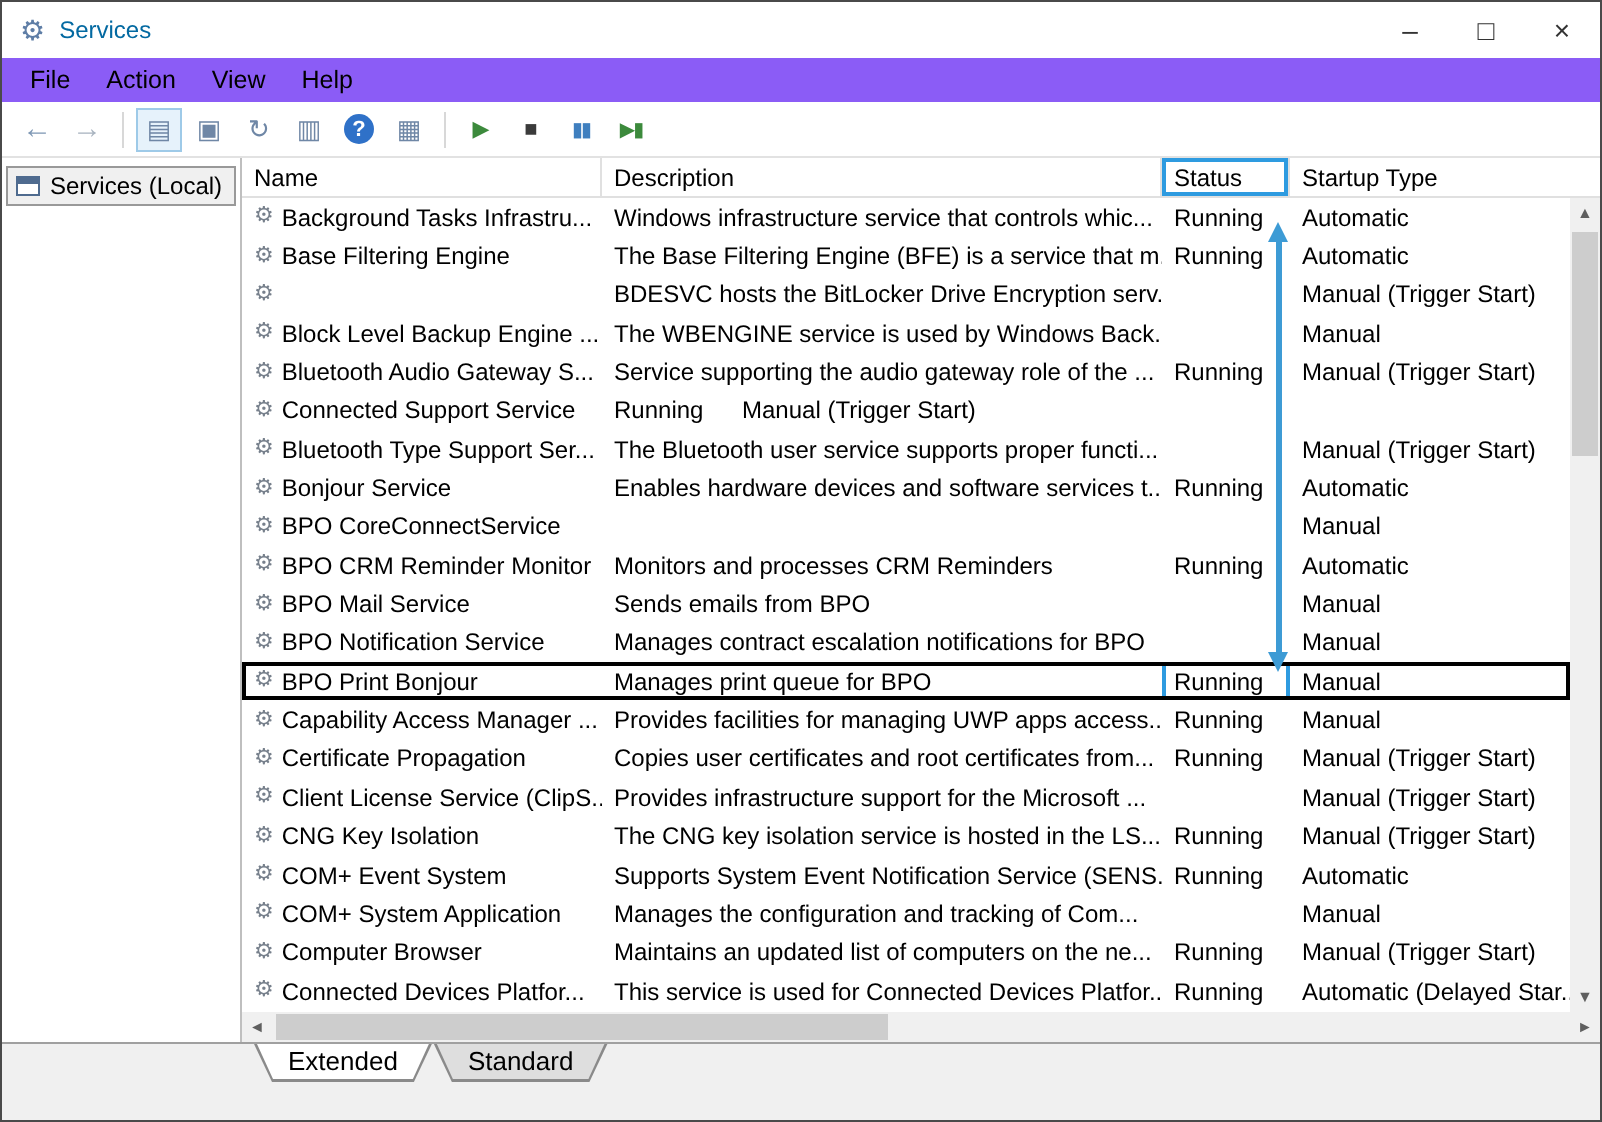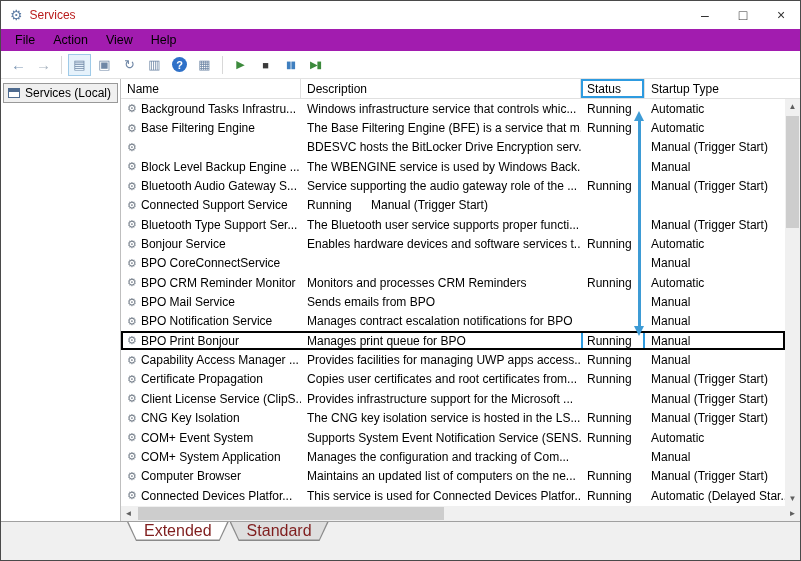--- a/index.html
+++ b/index.html
@@ -2,26 +2,26 @@
 <html><head>
 <meta charset="utf-8">
 <style>
   * { box-sizing: border-box; }
   body { margin:0; background:#d7d7d7; font-family:"Liberation Sans", sans-serif; }
   .window { width:801px; height:561px; border:1px solid #4a4a4a; background:#fff; position:relative; overflow:hidden; }
 
   
   .titlebar { height:28px; display:flex; align-items:center; background:#fff; }
   .app-icon { margin-left:9px; font-size:14px; color:#5f7ea6; line-height:1; }
-  .title-text { margin-left:7px; font-size:12px; color:#b91c1c; }
+  .title-text { margin-left:7px; font-size:12px; color:#0369a1; }
   .controls { margin-left:auto; display:flex; height:100%; }
   .ctrl { width:38px; height:100%; display:flex; align-items:center; justify-content:center; font-size:14px; color:#333; }
 
   
-  .menubar { height:22px; display:flex; align-items:center; padding-left:5px; background:#a21caf; }
+  .menubar { height:22px; display:flex; align-items:center; padding-left:5px; background:#8b5cf6; }
   .menu-item { padding:0 9px; font-size:12.5px; color:#000; }
 
   
   .toolbar { height:28px; display:flex; align-items:center; padding-left:6px; gap:2px; background:#fff; border-bottom:1px solid #e2e2e2; }
   .tbtn { width:23px; height:22px; display:flex; align-items:center; justify-content:center; font-size:13px; color:#6f87a6; }
   .tbtn.active { border:1px solid #9ecae8; background:#e6f2fb; }
   .tbtn.nav { color:#7f98b5; font-size:15px; }
   .tbtn.dim { color:#a9b4c0; }
   .tbtn.help { }
   .tbtn.help span { width:15px; height:15px; border-radius:50%; background:#2f71c8; color:#fff; font-size:11px; font-weight:bold; display:flex; align-items:center; justify-content:center; }
@@ -70,21 +70,21 @@
   .v-arrow { position:absolute; left:517px; top:42px; width:3px; height:205px; background:#3d9bd5; }
   .ah-up { position:absolute; top:-10px; left:-4px; width:0; height:0; border-left:5.5px solid transparent; border-right:5.5px solid transparent; border-bottom:10px solid #3d9bd5; }
   .ah-down { position:absolute; bottom:-10px; left:-4px; width:0; height:0; border-left:5.5px solid transparent; border-right:5.5px solid transparent; border-top:10px solid #3d9bd5; }
 
   
   .tabstrip { height:22px; background:#f0f0f0; border-top:1px solid #a0a0a0; display:flex; align-items:flex-start; padding-left:126px; }
   .tab { position:relative; height:19px; margin-right:1px; }
   .tab .edge { position:absolute; inset:0; background:#8a8a8a; clip-path:polygon(0 0,100% 0,calc(100% - 9px) 100%,9px 100%); }
   .tab .fill { position:absolute; inset:0; background:#dedede; clip-path:polygon(1.5px 0,calc(100% - 1.5px) 0,calc(100% - 9.5px) calc(100% - 1.5px),9.5px calc(100% - 1.5px)); }
   .tab.selected .fill { background:#fff; }
-  .tab .label { position:relative; z-index:1; display:inline-block; padding:0 17px; font-size:16px; line-height:18px; color:#7f1d1d; }
+  .tab .label { position:relative; z-index:1; display:inline-block; padding:0 17px; font-size:13px; line-height:18px; color:#000000; }
   .filler { height:17px; background:#f0f0f0; }
 </style>
 </head>
 <body>
 
 <div class="window">
 
   <div class="titlebar">
     <span class="app-icon">⚙</span>
     <span class="title-text">Services</span>

